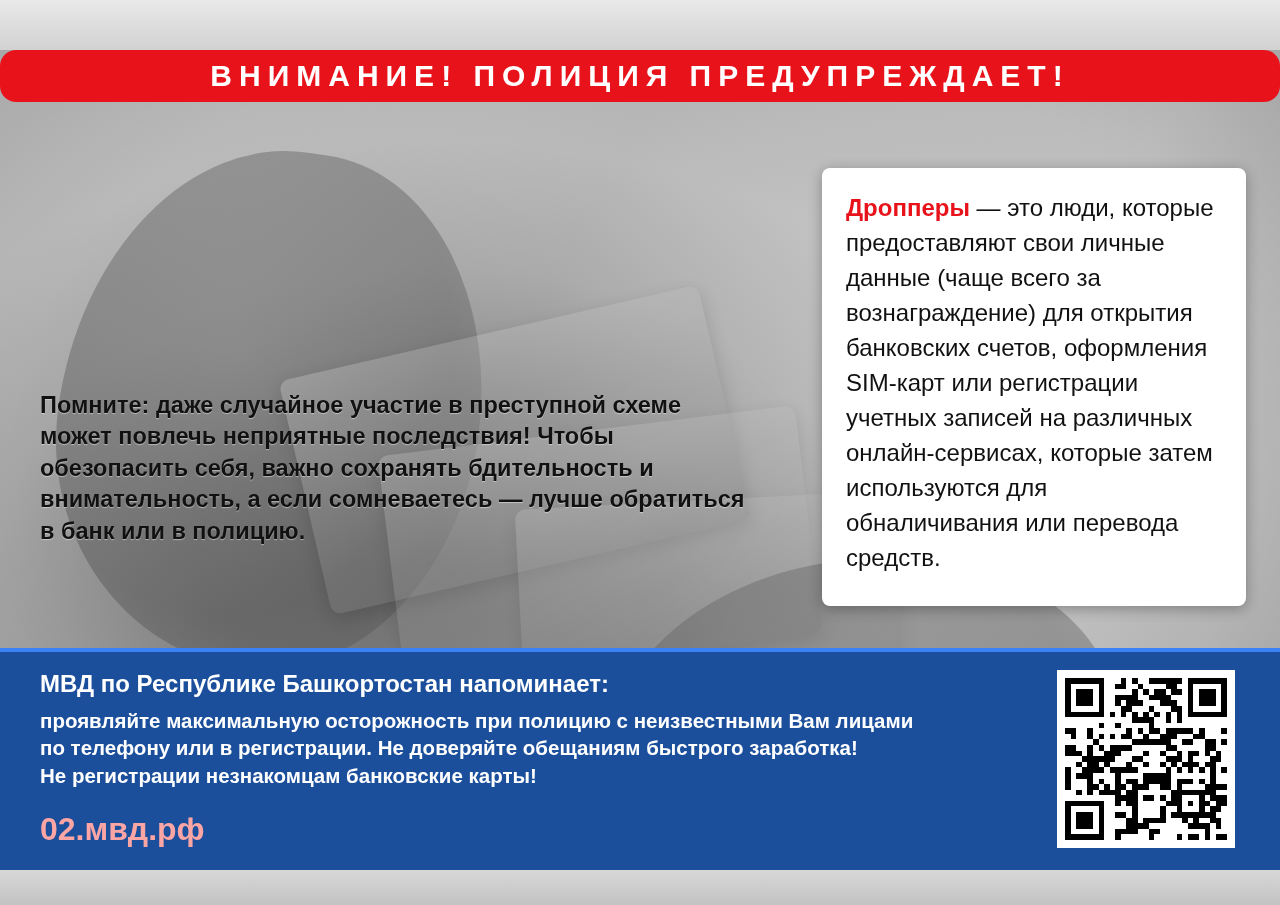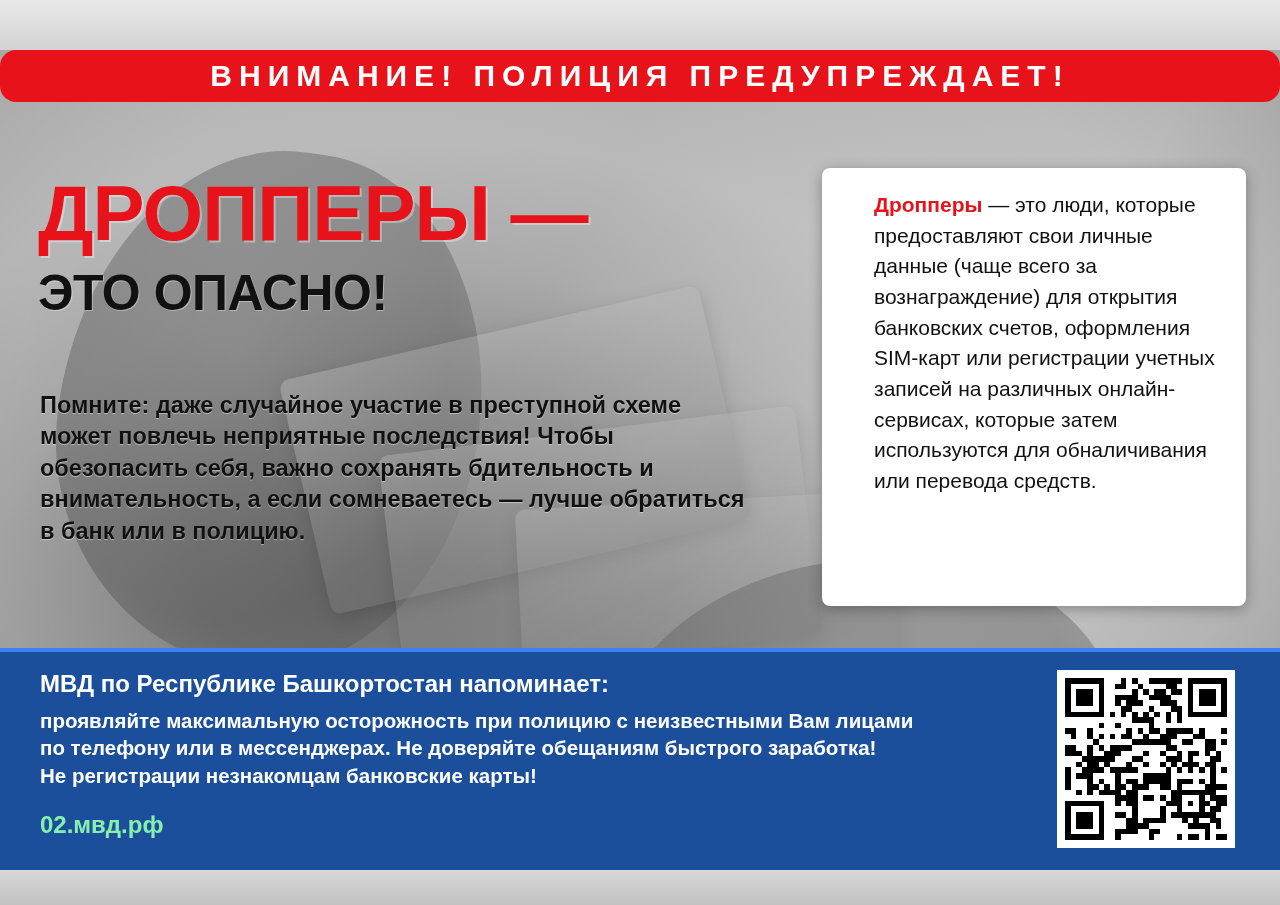--- a/index.html
+++ b/index.html
@@ -123,24 +123,23 @@
     top: 168px;
     width: 424px;
     height: 438px;
     background: #ffffff;
     border-radius: 8px;
     box-shadow: 0 3px 14px rgba(0,0,0,0.3);
     padding: 22px 24px 18px 24px;
     box-sizing: border-box;
   }
   .def-text {
-    font-size: 21px;
+    font-size: 24px;
     line-height: 1.46;
     color: #111111;
-    margin-left: 28px;
   }
   .def-term {
     color: #e8131a;
     font-weight: bold;
   }
 
   
   .footer {
     position: absolute;
     left: 0;
@@ -162,23 +161,23 @@
     font-weight: bold;
     margin-bottom: 9px;
   }
   .footer-line {
     font-size: 20.5px;
     font-weight: bold;
     line-height: 1.33;
   }
   .footer-site {
     margin-top: 22px;
-    font-size: 24px;
-    font-weight: bold;
-    color: #86efac;
+    font-size: 32px;
+    font-weight: bold;
+    color: #fca5a5;
   }
 
   
   .qr-wrap {
     position: absolute;
     left: 1057px;
     top: 670px;
     width: 178px;
     height: 178px;
     background: #ffffff;
@@ -221,36 +220,32 @@
   <div class="bg-card c3"></div>
   <div class="bg-hand h2"></div>
   <div class="bg-vignette"></div>
 
   <div class="top-strip"></div>
 
   <div class="banner">
     <div class="banner-text">ВНИМАНИЕ! ПОЛИЦИЯ ПРЕДУПРЕЖДАЕТ!</div>
   </div>
 
-  <div class="headline">
-    <div class="headline-main">ДРОППЕРЫ —</div>
-    <div class="headline-sub">ЭТО ОПАСНО!</div>
-  </div>
 
   <div class="body-text">Помните: даже случайное участие в преступной схеме может повлечь неприятные последствия! Чтобы обезопасить себя, важно сохранять бдительность и внимательность, а если сомневаетесь — лучше обратиться в банк или в полицию.</div>
 
   <div class="def-card">
     <div class="def-text"><span class="def-term">Дропперы</span><span> — это люди, которые предоставляют свои личные данные (чаще всего за вознаграждение) для открытия банковских счетов, оформления SIM-карт или регистрации учетных записей на различных онлайн-сервисах, которые затем используются для обналичивания или перевода средств.</span></div>
   </div>
 
   <div class="footer">
     <div class="footer-inner">
       <div class="footer-title">МВД по Республике Башкортостан напоминает:</div>
       <div class="footer-line">проявляйте максимальную осторожность при полицию с неизвестными Вам лицами</div>
-      <div class="footer-line">по телефону или в мессенджерах. Не доверяйте обещаниям быстрого заработка!</div>
+      <div class="footer-line">по телефону или в регистрации. Не доверяйте обещаниям быстрого заработка!</div>
       <div class="footer-line">Не регистрации незнакомцам банковские карты!</div>
       <div class="footer-site">02.мвд.рф</div>
     </div>
   </div>
 
   <div class="qr-wrap">
     <svg class="qr" viewBox="0 0 29 29" shape-rendering="crispEdges">
       <rect width="29" height="29" fill="#ffffff"></rect>
       <g fill="#000000" id="qr-cells">
           <rect x="0" y="0" width="1" height="1"></rect>

